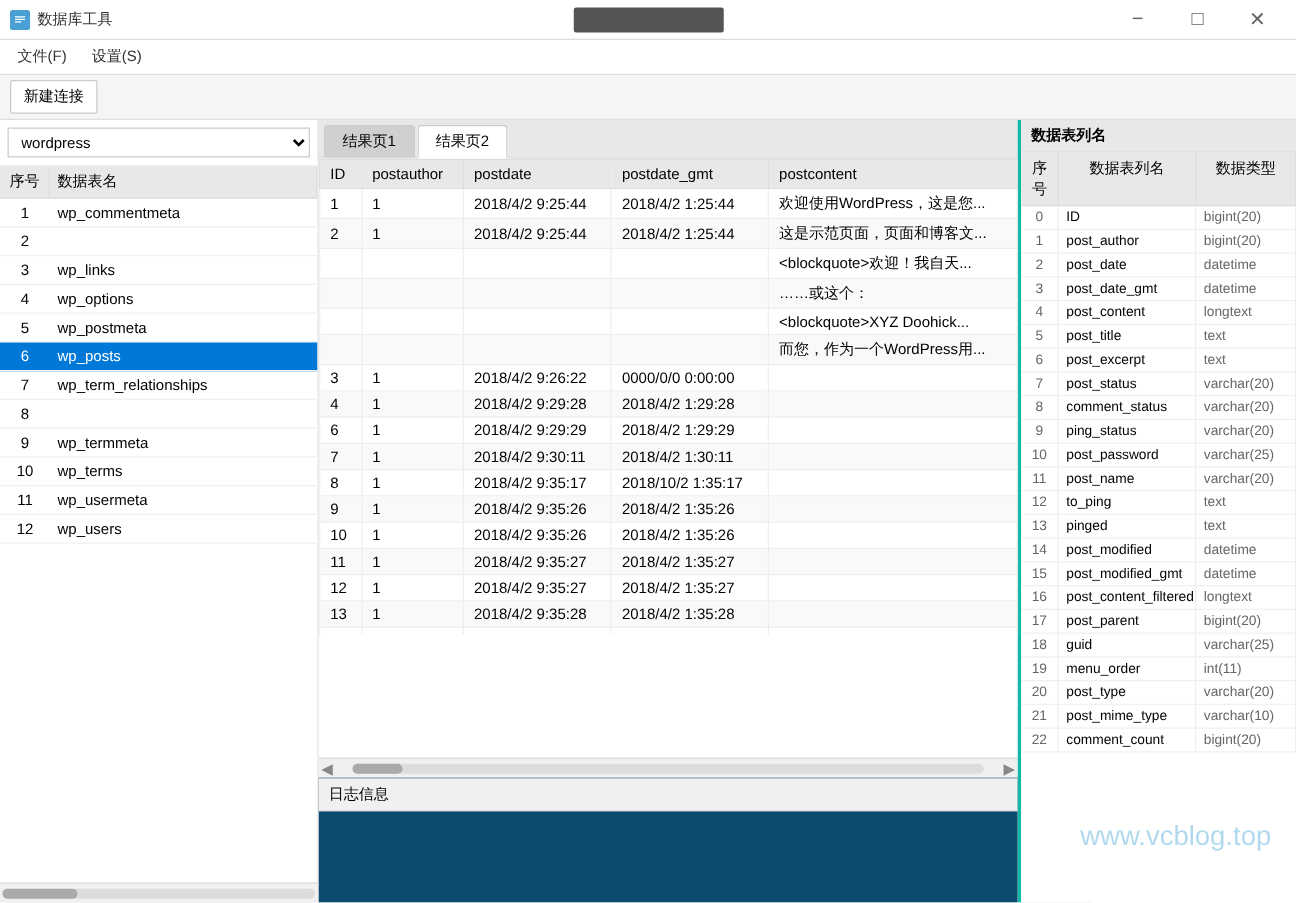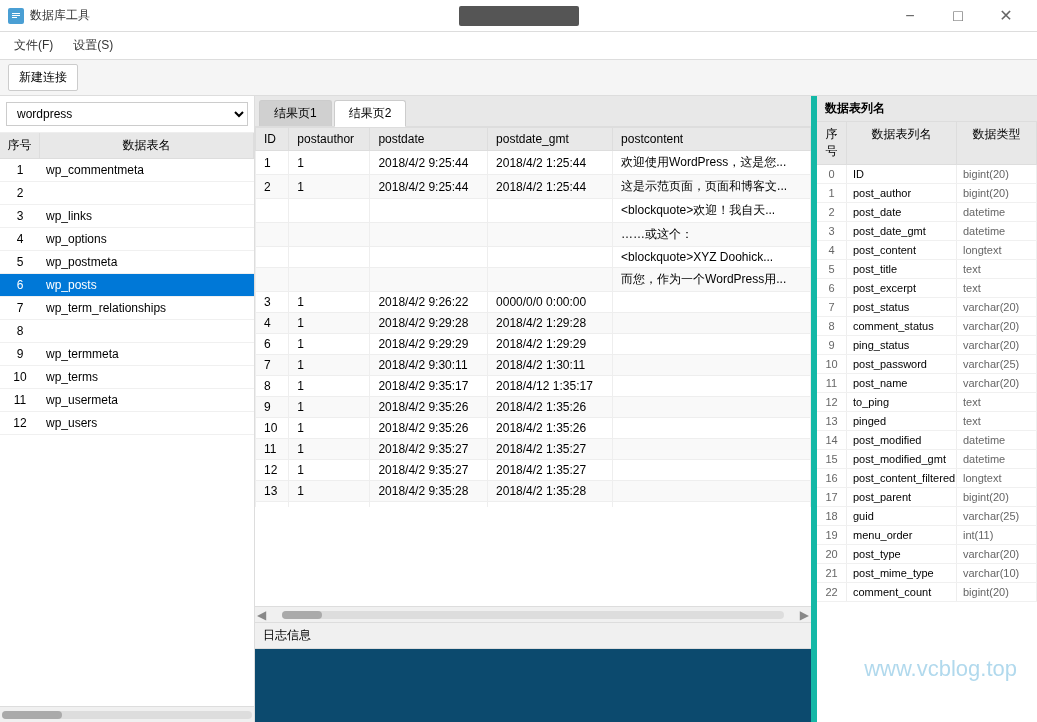--- a/index.html
+++ b/index.html
@@ -25,32 +25,32 @@
     
     .main-container { display: flex; height: calc(722px - 96px); }
 
     
     .left-panel { width: 255px; background: #fff; border-right: 1px solid #ddd; display: flex; flex-direction: column; }
     .db-selector { padding: 6px; border-bottom: 1px solid #eee; }
     .db-select { width: 100%; padding: 3px 6px; border: 1px solid #ccc; background: #fff; font-size: 12px; cursor: pointer; }
     .table-list-header { display: flex; background: #e8e8e8; border-bottom: 1px solid #ddd; }
     .table-list-header .col { padding: 4px 6px; font-size: 12px; border-right: 1px solid #ddd; }
     .table-list-header .col-num { width: 40px; text-align: center; }
-    .table-list-header .col-name { flex: 1; text-align: center; }
+    .table-list-header .col-name { flex: 1; text-align: left; }
     .table-list-body { flex: 1; overflow-y: auto; }
     .table-row { display: flex; align-items: center; cursor: pointer; border-bottom: 1px solid #f0f0f0; }
     .table-row.active { background: #0078d7; color: #fff; }
     .table-row .col-num { width: 40px; text-align: center; padding: 4px 2px; font-size: 12px; }
     .table-row .col-name { flex: 1; padding: 4px 6px; font-size: 12px; }
     .left-scrollbar { height: 16px; background: #f0f0f0; border-top: 1px solid #ddd; display: flex; align-items: center; padding: 0 2px; }
     .scrollbar-track { width: 100%; height: 8px; background: #ddd; border-radius: 4px; position: relative; }
     .scrollbar-thumb { width: 60px; height: 8px; background: #aaa; border-radius: 4px; }
 
     
-    .center-panel { flex: 1; display: flex; flex-direction: column; background: #f5f5f5; border-right: 6px solid #14b8a6; }
+    .center-panel { flex: 1; display: flex; flex-direction: column; background: #f5f5f5; border-right: 3px solid #14b8a6; }
     
     
     .tabs { display: flex; background: #e8e8e8; border-bottom: 1px solid #ddd; padding: 4px 4px 0; gap: 2px; }
     .tab { padding: 4px 14px; background: #d0d0d0; border: 1px solid #ccc; border-bottom: none; cursor: pointer; font-size: 12px; border-radius: 3px 3px 0 0; }
     .tab.active { background: #fff; border-bottom: 1px solid #fff; margin-bottom: -1px; z-index: 1; }
 
     
     .results-table-container { flex: 1; overflow: hidden; background: #fff; }
     .results-table { width: 100%; border-collapse: collapse; font-size: 12px; }
     .results-table th { background: #e8e8e8; border: 1px solid #ddd; padding: 4px 8px; text-align: left; font-weight: normal; white-space: nowrap; position: sticky; top: 0; }
@@ -272,21 +272,21 @@
                 <td style="max-width: 120px; overflow: hidden; text-overflow: ellipsis;">7</td>
                 <td style="max-width: 120px; overflow: hidden; text-overflow: ellipsis;">1</td>
                 <td style="max-width: 120px; overflow: hidden; text-overflow: ellipsis;">2018/4/2 9:30:11</td>
                 <td style="max-width: 120px; overflow: hidden; text-overflow: ellipsis;">2018/4/2 1:30:11</td>
                 <td style="max-width: 180px; overflow: hidden; text-overflow: ellipsis;"></td>
               </tr>
               <tr>
                 <td style="max-width: 120px; overflow: hidden; text-overflow: ellipsis;">8</td>
                 <td style="max-width: 120px; overflow: hidden; text-overflow: ellipsis;">1</td>
                 <td style="max-width: 120px; overflow: hidden; text-overflow: ellipsis;">2018/4/2 9:35:17</td>
-                <td style="max-width: 120px; overflow: hidden; text-overflow: ellipsis;">2018/4/12 1:35:17</td>
+                <td style="max-width: 120px; overflow: hidden; text-overflow: ellipsis;">2018/10/2 1:35:17</td>
                 <td style="max-width: 180px; overflow: hidden; text-overflow: ellipsis;"></td>
               </tr>
               <tr>
                 <td style="max-width: 120px; overflow: hidden; text-overflow: ellipsis;">9</td>
                 <td style="max-width: 120px; overflow: hidden; text-overflow: ellipsis;">1</td>
                 <td style="max-width: 120px; overflow: hidden; text-overflow: ellipsis;">2018/4/2 9:35:26</td>
                 <td style="max-width: 120px; overflow: hidden; text-overflow: ellipsis;">2018/4/2 1:35:26</td>
                 <td style="max-width: 180px; overflow: hidden; text-overflow: ellipsis;"></td>
               </tr>
               <tr>

